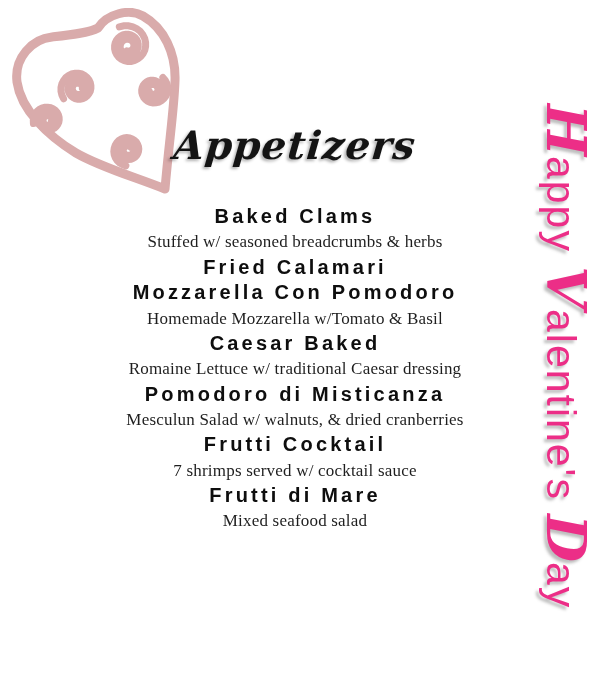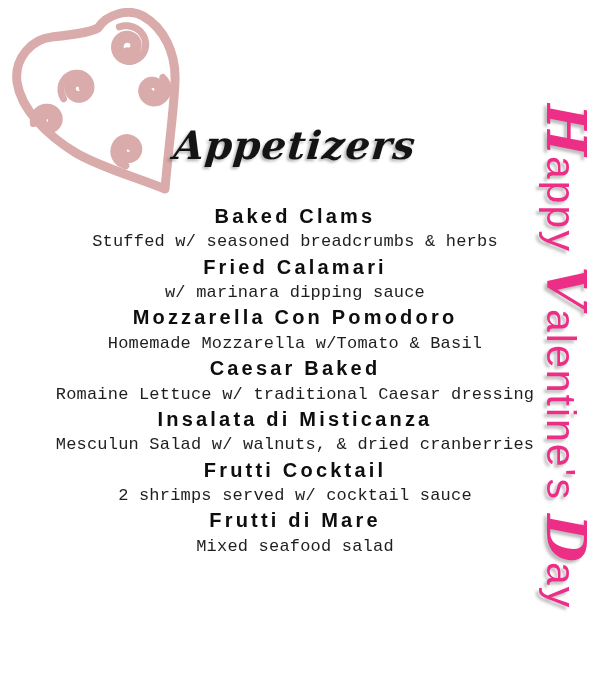--- a/index.html
+++ b/index.html
@@ -52,21 +52,21 @@
     margin: 0;
     font-family: "Liberation Sans", sans-serif;
     font-weight: 700;
     font-size: 20px;
     line-height: 25.4px;
     letter-spacing: 3.2px;
     color: #0e0e0e;
   }
   .item-desc {
     margin: 0;
-    font-family: Liberation Mono, monospace;
+    font-family: Liberation Serif, serif;
     font-weight: 400;
     font-size: 17px;
     line-height: 25.3px;
     letter-spacing: 0.2px;
     color: #1e1e1e;
   }
 
   
   .side-text {
     position: absolute;
@@ -115,41 +115,40 @@
 
   <div class="menu">
 
     <div class="menu-item">
       <p class="item-name">Baked Clams</p>
       <p class="item-desc">Stuffed w/ seasoned breadcrumbs &amp; herbs</p>
     </div>
 
     <div class="menu-item">
       <p class="item-name">Fried Calamari</p>
-      <p class="item-desc">w/ marinara dipping sauce</p>
     </div>
 
     <div class="menu-item">
       <p class="item-name">Mozzarella Con Pomodoro</p>
       <p class="item-desc">Homemade Mozzarella w/Tomato &amp; Basil</p>
     </div>
 
     <div class="menu-item">
       <p class="item-name">Caesar Baked</p>
       <p class="item-desc">Romaine Lettuce w/ traditional Caesar dressing</p>
     </div>
 
     <div class="menu-item">
-      <p class="item-name">Insalata di Misticanza</p>
+      <p class="item-name">Pomodoro di Misticanza</p>
       <p class="item-desc">Mesculun Salad w/ walnuts, &amp; dried cranberries</p>
     </div>
 
     <div class="menu-item">
       <p class="item-name">Frutti Cocktail</p>
-      <p class="item-desc">2 shrimps served w/ cocktail sauce</p>
+      <p class="item-desc">7 shrimps served w/ cocktail sauce</p>
     </div>
 
     <div class="menu-item">
       <p class="item-name">Frutti di Mare</p>
       <p class="item-desc">Mixed seafood salad</p>
     </div>
 
   </div>
 
   <div class="side-text" style="color: rgb(236, 46, 135);"><span class="cap">H</span><span class="rest">appy </span><span class="cap">V</span><span class="rest">alentine's </span><span class="cap">D</span><span class="rest">ay</span></div>

